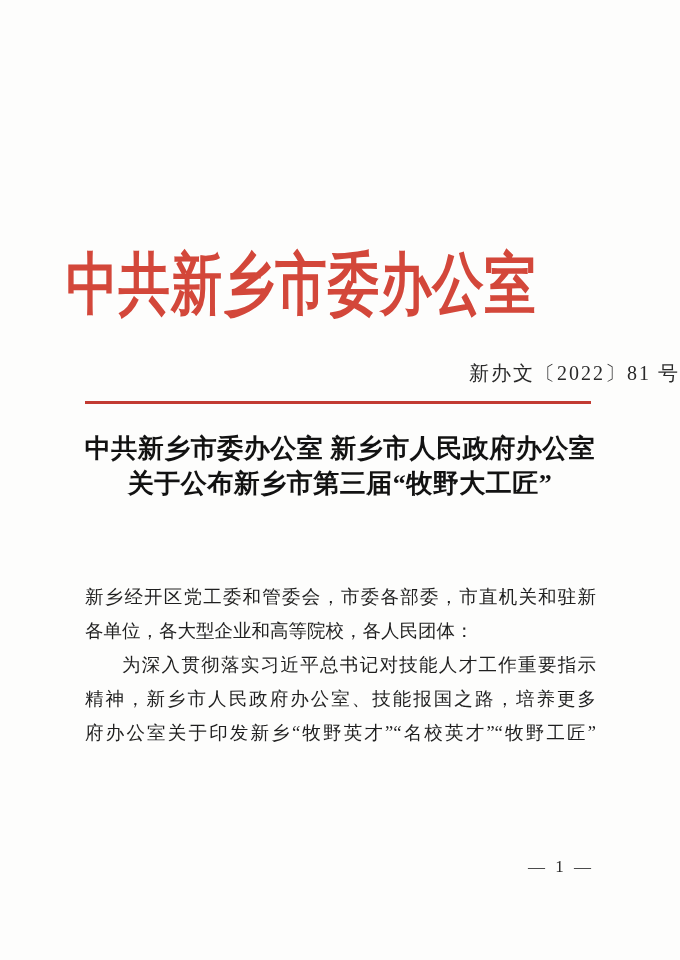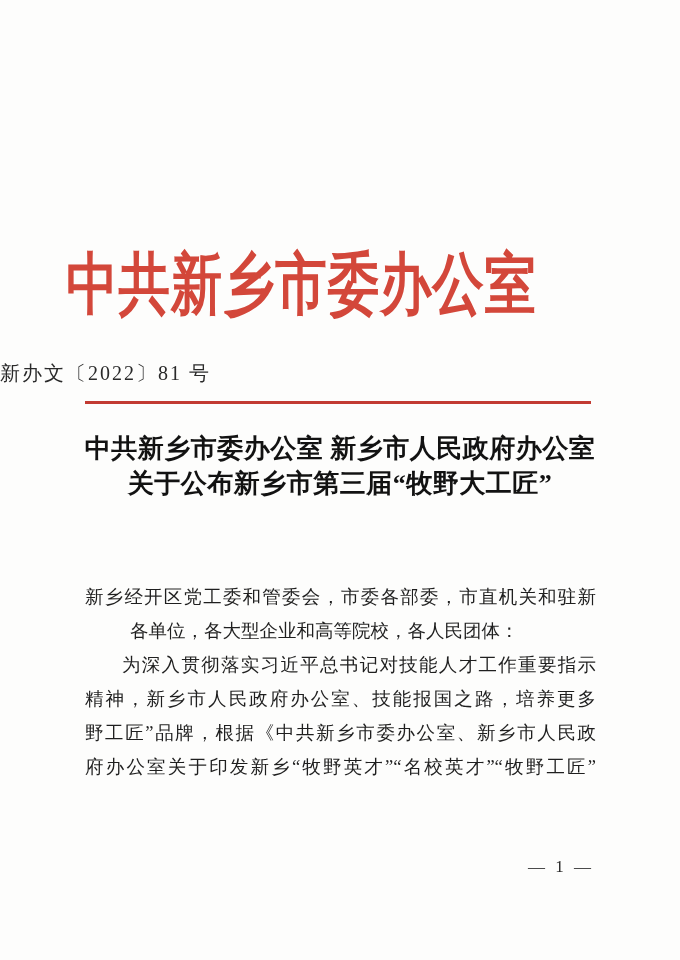--- a/index.html
+++ b/index.html
@@ -33,21 +33,21 @@
     color:var(--accent);
     letter-spacing:1px;
     white-space:nowrap;
     transform:scaleX(0.78) scaleY(1.02);
     transform-origin:center center;
   }
   
   .doc-number{
     position:absolute;
     left:0;top:360px;width:680px;
-    text-align:left;
+    text-align:right;
     font-size:20px;
     letter-spacing:2px;
     color:#2a2a2a;
   }
   
   .red-rule{
     position:absolute;
     left:85px;top:401px;
     width:506px;height:3px;
     background:var(--rule);
@@ -73,21 +73,20 @@
   }
   .b-line{
     height:34px;
     overflow:hidden;
     text-align:justify;
     text-align-last:justify;
     white-space:normal;
   }
   .b-line.end{
     text-align-last:left;
-    margin-left:45px;
   }
   .b-line.indent{
     text-indent:2em;
   }
   
   .page-number{
     position:absolute;
     top:857px;right:86px;
     font-size:17px;
     letter-spacing:3px;
@@ -111,19 +110,18 @@
   <div class="doc-title">
     <div class="t-line">中共新乡市委办公室 新乡市人民政府办公室</div>
     <div class="t-line">关于公布新乡市第三届“牧野大工匠”</div>
   </div>
 
   <div class="body-block">
     <div class="b-line">新乡经开区党工委和管委会，市委各部委，市直机关和驻新</div>
     <div class="b-line end">各单位，各大型企业和高等院校，各人民团体：</div>
     <div class="b-line indent">为深入贯彻落实习近平总书记对技能人才工作重要指示</div>
     <div class="b-line">精神，新乡市人民政府办公室、技能报国之路，培养更多</div>
-    <div class="b-line">野工匠”品牌，根据《中共新乡市委办公室、新乡市人民政</div>
     <div class="b-line">府办公室关于印发新乡“牧野英才”“名校英才”“牧野工匠”</div>
   </div>
 
   <div class="page-number">— 1 —</div>
 
 </div>
 
 </body></html>

